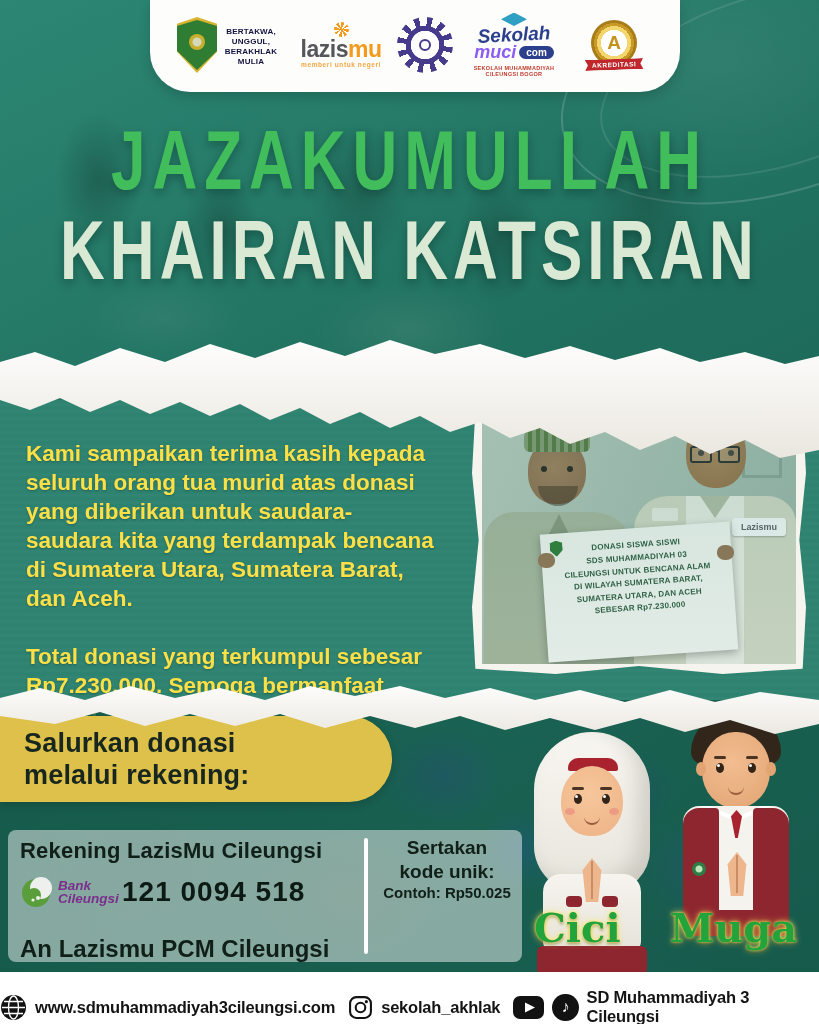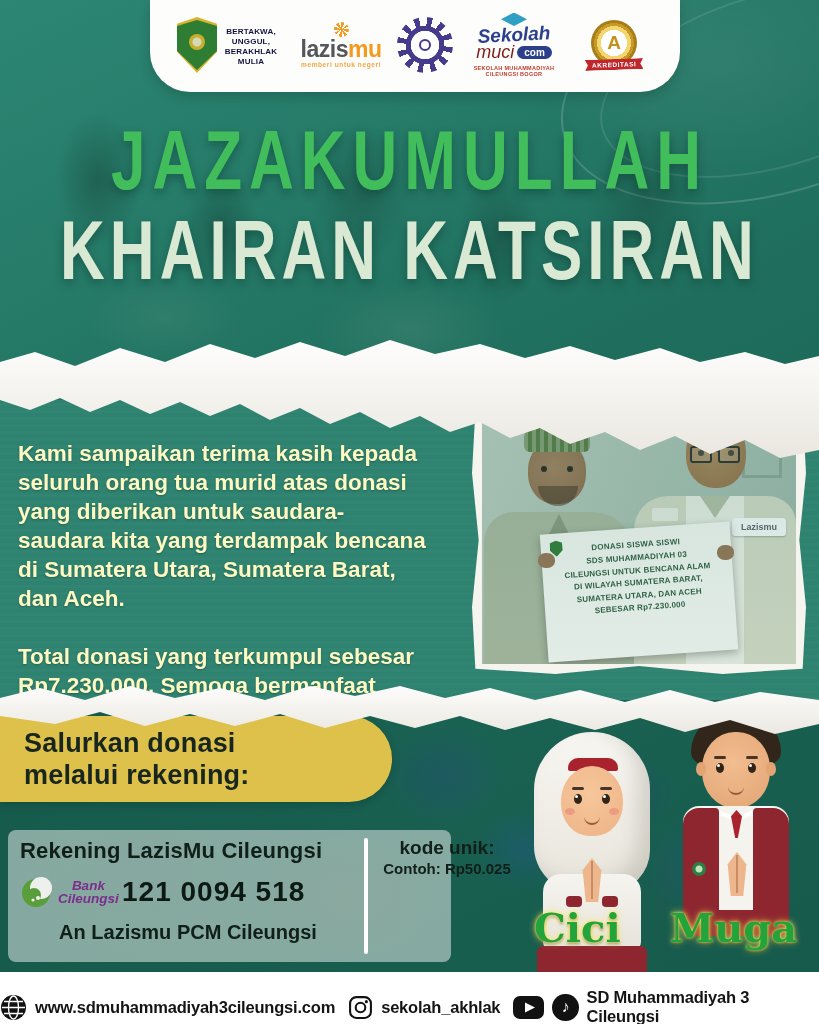--- a/index.html
+++ b/index.html
@@ -38,21 +38,21 @@
   .muh-logo{width:56px;height:56px;border-radius:50%;flex:0 0 auto;position:relative;
     background:
       radial-gradient(circle at center,#ffffff 0 14px,transparent 14.5px),
       radial-gradient(circle at center,#463a8c 0 19px,transparent 19.5px),
       repeating-conic-gradient(from 4deg,#463a8c 0deg 13deg,transparent 13deg 30deg);}
   .muh-logo::after{content:"";position:absolute;left:22px;top:22px;width:12px;height:12px;border-radius:50%;border:2px solid #463a8c;box-sizing:border-box;}
   .muci-wrap{width:102px;text-align:center;}
   .muci-cap{width:26px;height:15px;margin:0 auto -2px;background:#2f9fc4;clip-path:polygon(50% 0,100% 45%,50% 90%,0 45%);}
   .muci-line1{font-size:19px;font-weight:800;font-style:italic;color:#2b3f8c;line-height:18px;transform:rotate(-3deg);}
   .muci-row{display:flex;align-items:center;justify-content:center;gap:3px;margin-top:-2px;}
-  .muci-line2{font-size:18px;font-weight:400;font-style:italic;color:#7f1d1d;}
+  .muci-line2{font-size:18px;font-weight:700;font-style:italic;color:#8b5cf6;}
   .muci-com{background:#2b3f8c;color:#fff;font-size:10px;font-weight:bold;padding:1px 7px;border-radius:9px;}
   .muci-sub{font-size:5.5px;color:#c0392b;font-weight:bold;line-height:6.5px;margin-top:2px;letter-spacing:.3px;}
   .akred-wrap{width:78px;display:flex;flex-direction:column;align-items:center;}
   .akred-medal{width:46px;height:46px;border-radius:50%;display:flex;align-items:center;justify-content:center;
     background:radial-gradient(circle,#ffffff 0 13px,#f3d66e 13px 17px,#c79a28 17px 20px,#a87c18 20px);}
   .akred-a{font-size:19px;font-weight:800;color:#c2921a;}
   .akred-ribbon{margin-top:-7px;background:#c0272d;color:#fff;font-size:6.5px;font-weight:bold;letter-spacing:.5px;
     padding:2px 7px;transform:rotate(-2deg);clip-path:polygon(0 0,100% 0,95% 50%,100% 100%,0 100%,5% 50%);}
   
   .hero-title{position:absolute;top:124px;left:0;width:819px;text-align:center;z-index:2;}
@@ -62,21 +62,21 @@
   .hero-line2{font-size:62px;color:#d9e9d4;line-height:74px;margin-top:16px;letter-spacing:5px;}
   
   .torn{position:absolute;left:0;width:819px;background:linear-gradient(180deg,#ffffff 0%,#f3f1ec 55%,#e9e6df 100%);z-index:4;}
   .torn-a{top:332px;height:130px;filter:drop-shadow(0 3px 3px rgba(0,25,18,.25));
     clip-path:polygon(0px 30px,35px 20px,75px 34px,120px 16px,165px 30px,210px 12px,255px 26px,300px 10px,345px 24px,390px 8px,435px 22px,480px 12px,525px 26px,570px 14px,615px 28px,660px 16px,700px 30px,745px 20px,785px 32px,819px 24px,819px 118px,780px 126px,745px 108px,710px 122px,675px 104px,640px 118px,605px 100px,570px 112px,540px 96px,510px 106px,480px 90px,450px 100px,420px 84px,390px 96px,360px 80px,330px 92px,300px 76px,270px 88px,240px 72px,210px 84px,180px 70px,150px 82px,120px 68px,90px 80px,60px 66px,30px 78px,0px 68px);}
   .torn-b{top:680px;height:60px;filter:drop-shadow(0 2px 2px rgba(0,25,18,.25));
     clip-path:polygon(0px 18px,40px 8px,85px 20px,130px 6px,175px 18px,220px 8px,265px 20px,310px 6px,355px 16px,400px 6px,445px 18px,490px 8px,535px 20px,580px 10px,625px 22px,670px 10px,715px 22px,760px 12px,819px 20px,819px 44px,775px 54px,730px 40px,685px 52px,640px 38px,595px 50px,550px 38px,505px 50px,460px 36px,415px 48px,370px 36px,325px 48px,280px 34px,235px 46px,190px 34px,145px 46px,100px 32px,55px 44px,0px 36px);}
   
   .green-panel{position:absolute;top:400px;left:0;width:819px;height:300px;background:#2e8270;z-index:1;}
   .green-panel::before{content:"";position:absolute;inset:0;background:repeating-linear-gradient(0deg,rgba(255,255,255,.02) 0 3px,transparent 3px 7px);}
-  .message{position:absolute;left:18px;top:10px;width:452px;color:#fef9c3;font-weight:bold;
+  .message{position:absolute;left:26px;top:10px;width:452px;color:#fde047;font-weight:bold;
     font-size:22.5px;line-height:29px;white-space:pre-line;text-shadow:0 1px 2px rgba(0,30,20,.3);}
   
   .photo-frame{position:absolute;left:472px;top:6px;width:334px;height:268px;background:#f6f4ee;z-index:2;
     clip-path:polygon(1% 2%,25% 0%,50% 2%,75% 0%,99% 2%,100% 25%,98% 50%,100% 75%,99% 98%,75% 100%,50% 97%,25% 100%,1% 98%,0% 75%,2% 50%,0% 25%);}
   .photo-inner{position:absolute;inset:10px;overflow:hidden;background:linear-gradient(135deg,#c6d2c6 0%,#aabfb2 55%,#9ab0a4 100%);}
   .wall-line{position:absolute;right:14px;top:12px;width:34px;height:44px;border:3px solid rgba(120,140,130,.5);}
   .man1-body{position:absolute;left:2px;bottom:0;width:152px;height:152px;background:#aeb9a0;border-radius:30px 44px 0 0;}
   .man1-body::before{content:"";position:absolute;left:62px;top:2px;width:26px;height:26px;background:#8d9a80;clip-path:polygon(50% 0,100% 100%,0 100%);}
   .man1-head{position:absolute;left:46px;top:24px;width:58px;height:64px;background:radial-gradient(circle at 45% 42%,#a8805c,#91694a);border-radius:46%;}
   .man1-cap{position:absolute;left:42px;top:10px;width:66px;height:26px;border-radius:12px 12px 6px 6px;background:#5c7a40;
@@ -107,28 +107,28 @@
       linear-gradient(90deg,rgba(22,90,75,.92) 0%,rgba(22,90,75,.7) 34%,rgba(22,90,75,.3) 58%,rgba(22,90,75,.42) 100%),
       radial-gradient(90px 70px at 54% 28%, rgba(40,80,130,.55), transparent 70%),
       radial-gradient(70px 60px at 64% 55%, rgba(35,90,150,.5), transparent 70%),
       radial-gradient(80px 60px at 76% 34%, rgba(30,70,120,.5), transparent 70%),
       radial-gradient(100px 80px at 86% 62%, rgba(45,85,140,.42), transparent 70%),
       radial-gradient(130px 90px at 42% 72%, rgba(95,85,52,.4), transparent 70%),
       radial-gradient(110px 80px at 18% 60%, rgba(60,70,50,.3), transparent 70%);}
   .donate-badge{position:absolute;left:0;top:16px;width:392px;height:86px;background:rgba(233,198,74,.95);
     border-radius:0 46px 46px 0;box-sizing:border-box;padding:11px 0 0 24px;box-shadow:0 3px 8px rgba(0,20,14,.2);}
   .badge-line{font-size:27px;font-weight:bold;color:#17261e;line-height:32px;letter-spacing:.2px;}
-  .account-bar{position:absolute;left:8px;top:130px;width:443px;height:132px;background:rgba(235,240,237,.52);border-radius:8px;}
+  .account-bar{position:absolute;left:8px;top:130px;width:514px;height:132px;background:rgba(235,240,237,.52);border-radius:8px;}
   .account-left{position:absolute;left:12px;top:8px;width:336px;color:#101f18;}
   .account-title{font-size:22px;font-weight:bold;letter-spacing:.2px;}
   .account-row{display:flex;align-items:center;margin-top:5px;height:46px;}
   .muamalat-logo{display:flex;align-items:center;gap:4px;width:102px;flex:0 0 auto;}
-  .mm-text{font-size:13.5px;font-weight:bold;color:#7b2e8c;line-height:13.5px;font-style:italic;text-align:center;}
+  .mm-text{font-size:13.5px;font-weight:bold;color:#7b2e8c;line-height:13.5px;font-style:italic;}
   .account-number{font-size:28px;font-weight:800;color:#0d1a14;letter-spacing:1px;}
-  .account-holder{font-size:20px;font-weight:bold;margin-top:6px;text-align:center;}
+  .account-holder{font-size:24px;font-weight:bold;margin-top:20px;}
   .bar-divider{position:absolute;left:356px;top:8px;width:4px;height:116px;background:#fff;border-radius:2px;}
   .code-panel{position:absolute;left:366px;top:6px;width:146px;text-align:center;color:#101f18;}
   .code-label{font-size:19px;font-weight:bold;line-height:24px;}
   .code-value{font-size:42px;font-weight:800;line-height:46px;letter-spacing:1px;}
   .code-example{font-size:15px;font-weight:bold;margin-top:0;}
   
   .characters{position:absolute;left:520px;top:4px;width:299px;height:268px;}
   .girl{position:absolute;left:6px;top:28px;width:132px;height:240px;}
   .girl-hijab{position:absolute;left:8px;top:0;width:116px;height:160px;background:linear-gradient(180deg,#f8f6f1,#e8e5dc);
     border-radius:58px 58px 42px 46px;box-shadow:inset -12px -10px 20px rgba(150,150,138,.35);}
@@ -301,20 +301,21 @@
               <span>Bank</span><br>
               <span>Cileungsi</span>
             </div>
           </div>
           <div class="account-number">121 0094 518</div>
         </div>
         <div class="account-holder">An Lazismu PCM Cileungsi</div>
       </div>
       <div class="bar-divider"></div>
       <div class="code-panel">
+        <div class="code-label">Sertakan</div>
         <div class="code-label">kode unik:</div>
         <div class="code-example">Contoh: Rp50.025</div>
       </div>
     </div>
 
     <div class="characters">
       <div class="girl">
         <div class="girl-hijab"></div>
         <div class="girl-band"></div>
         <div class="girl-face">

